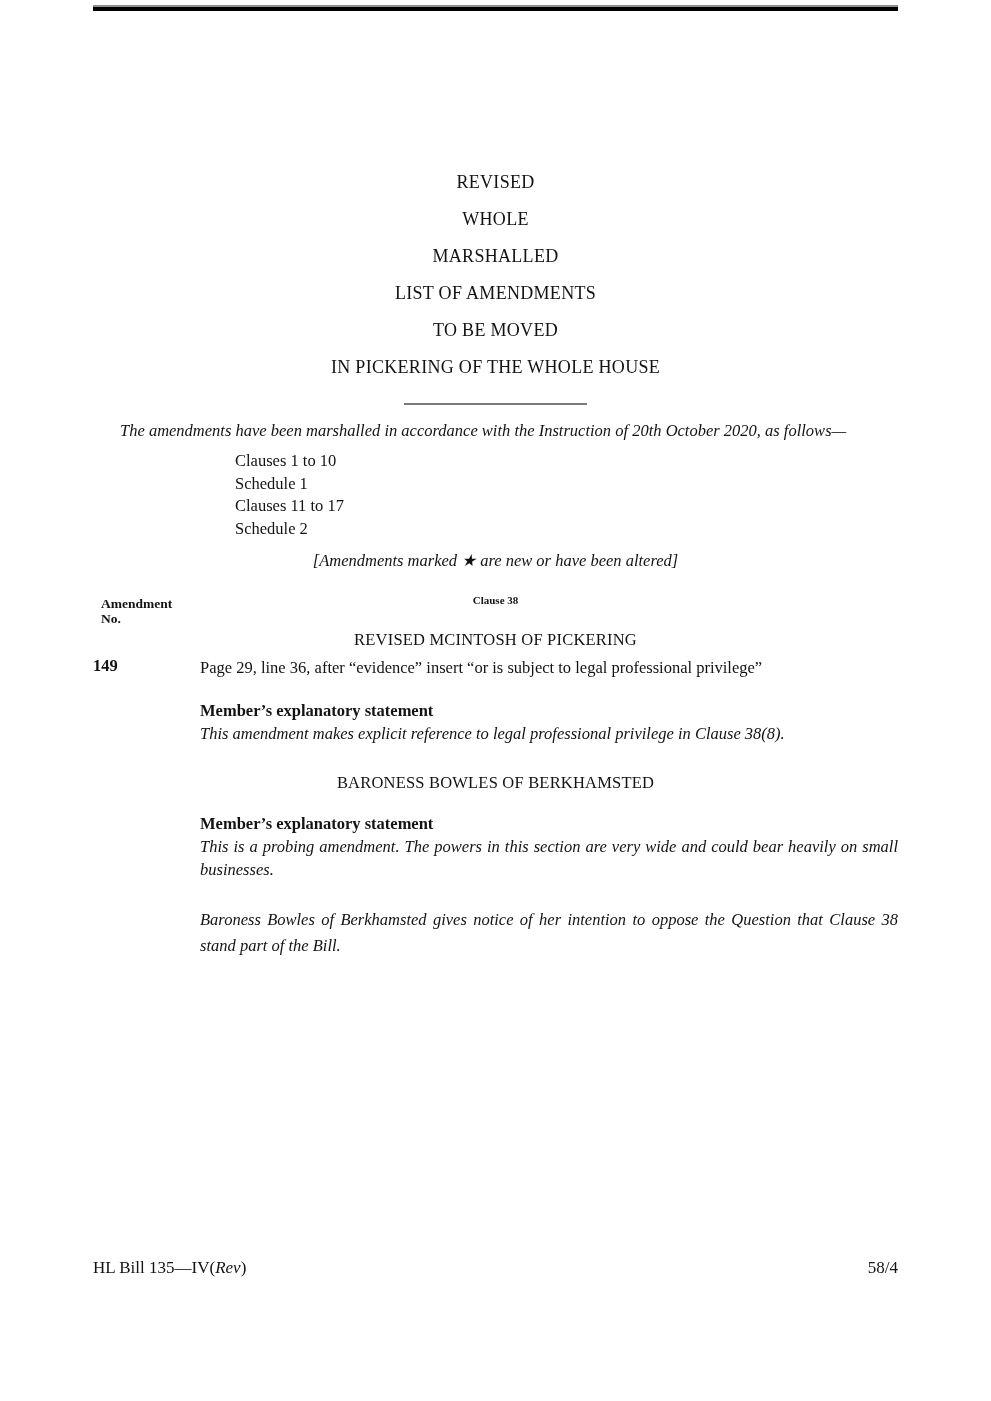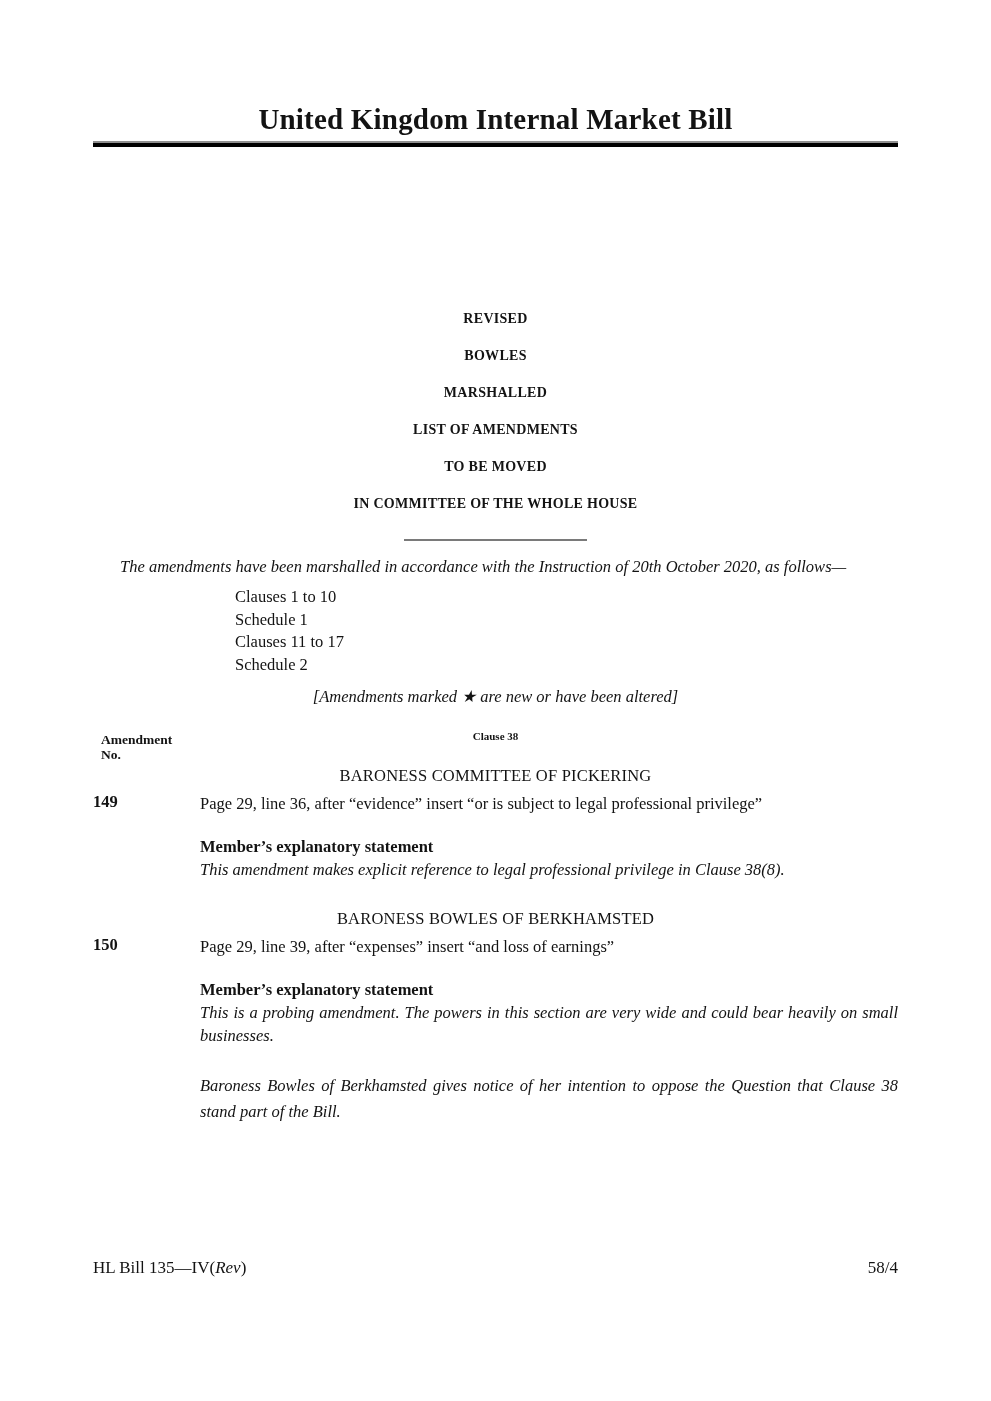--- a/index.html
+++ b/index.html
@@ -26,24 +26,23 @@
   }
   .double-rule {
     margin-top: 5px;
     height: 4px;
     border-top: 2px solid #8f8f8f;
     border-bottom: 4px solid #000000;
   }
   
   .headings { margin-top: 153px; text-align: center; }
   .heading-line {
-    font-size: 14px;
+    font-size: 18px;
     line-height: 37px;
     letter-spacing: 0.3px;
-    font-weight: bold;
   }
   
   .section-divider {
     width: 183px; height: 2px;
     background: #7a7a7a;
     margin: 17px auto 0 auto;
   }
   
   .marshalling-intro {
     margin-top: 13px;
@@ -118,30 +117,29 @@
     justify-content: space-between;
     font-size: 17px;
   }
   .footer .italic { font-style: italic; }
 </style>
 </head>
 <body>
 
 <div class="page">
 
-  <h1 class="doc-title">United Kingdom Internal Market Bill</h1>
   <div class="double-rule"></div>
 
   <div class="headings">
     <div class="heading-line">REVISED</div>
-    <div class="heading-line">BOWLES</div>
+    <div class="heading-line">WHOLE</div>
     <div class="heading-line">MARSHALLED</div>
     <div class="heading-line">LIST OF AMENDMENTS</div>
     <div class="heading-line">TO BE MOVED</div>
-    <div class="heading-line">IN COMMITTEE OF THE WHOLE HOUSE</div>
+    <div class="heading-line">IN PICKERING OF THE WHOLE HOUSE</div>
   </div>
 
   <div class="section-divider"></div>
 
   <p class="marshalling-intro">The amendments have been marshalled in accordance with the Instruction of 20th October 2020, as follows—</p>
 
   <div class="clause-columns">
     <div class="clause-col clause-col-1">
       <div>Clauses 1 to 10</div>
       <div>Schedule 1</div>
@@ -153,38 +151,34 @@
   <div class="marked-note">[Amendments marked ★ are new or have been altered]</div>
 
   <div class="amendment-header">
     <div class="amendment-no-label">
       <div>Amendment</div>
       <div>No.</div>
     </div>
     <div class="clause-heading">Clause 38</div>
   </div>
 
-  <div class="mover-name mover-1">BARONESS COMMITTEE OF PICKERING</div>
+  <div class="mover-name mover-1">REVISED MCINTOSH OF PICKERING</div>
 
   <div class="amendment-row">
     <div class="amendment-number">149</div>
     <div class="amendment-text">Page 29, line 36, after “evidence” insert “or is subject to legal professional privilege”</div>
   </div>
 
   <div class="explanatory">
     <div class="explanatory-heading">Member’s explanatory statement</div>
     <div class="explanatory-text">This amendment makes explicit reference to legal professional privilege in Clause 38(8).</div>
   </div>
 
   <div class="mover-name mover-2">BARONESS BOWLES OF BERKHAMSTED</div>
 
-  <div class="amendment-row">
-    <div class="amendment-number">150</div>
-    <div class="amendment-text">Page 29, line 39, after “expenses” insert “and loss of earnings”</div>
-  </div>
 
   <div class="explanatory">
     <div class="explanatory-heading">Member’s explanatory statement</div>
     <div class="explanatory-text">This is a probing amendment. The powers in this section are very wide and could bear heavily on small businesses.</div>
   </div>
 
   <p class="notice">Baroness Bowles of Berkhamsted gives notice of her intention to oppose the Question that Clause 38 stand part of the Bill.</p>
 
   <div class="footer">
     <div><span>HL Bill 135—IV(</span><span class="italic">Rev</span><span>)</span></div>

